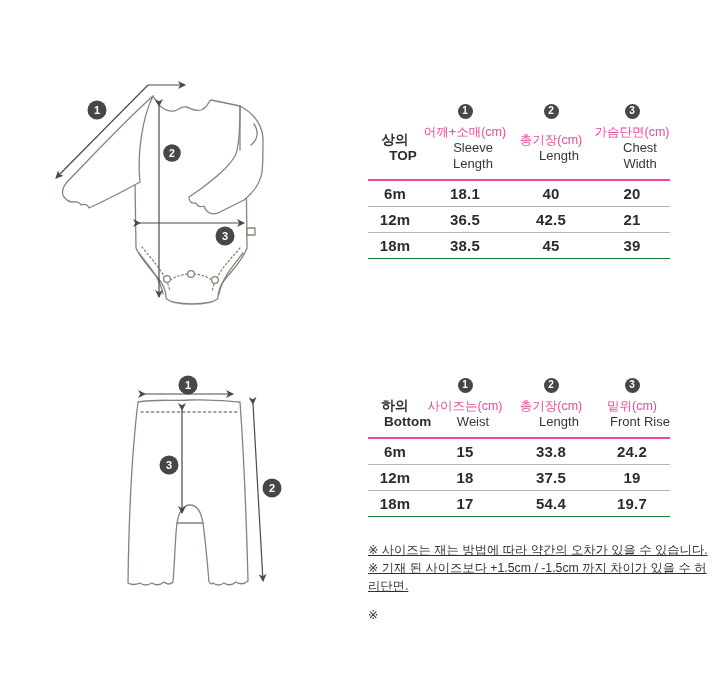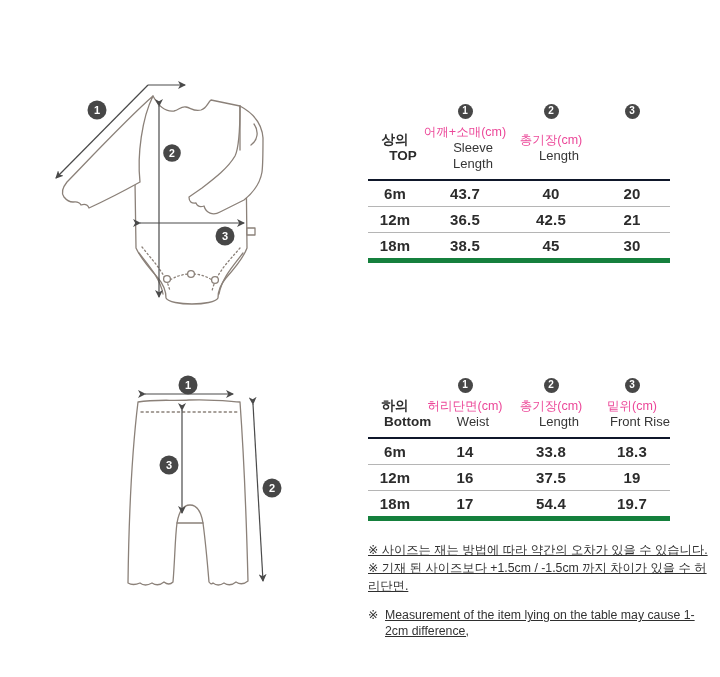--- a/index.html
+++ b/index.html
@@ -10,27 +10,27 @@
   }
   
   .size-table{position:absolute;left:368px;width:302px;}
   .trow{display:grid;grid-template-columns:54px 86px 86px 76px;align-items:center;}
   .badge-row{height:22px;padding-top:2px;}
   .badge{
     width:15px;height:15px;border-radius:50%;background:#474747;color:#ffffff;
     font-size:10px;font-weight:bold;display:flex;align-items:center;justify-content:center;
     margin:0 auto;line-height:1;
   }
-  .head-row{padding:2px 0 7px 0;border-bottom:2px solid #0f172a;}
+  .head-row{padding:2px 0 7px 0;border-bottom:2px solid #ec4899;}
   .hcell{text-align:center;}
   .h-ko{font-size:12.5px;line-height:16px;color:#ec4899;}
   .h-en{font-size:13px;line-height:16px;color:#363636;margin-left:16px;}
   .h-label .h-ko,.h-label .h-en{font-weight:bold;font-size:13.5px;color:#2b2b2b;}
   .data-row{height:25px;border-bottom:1px solid #b5b5b5;}
-  .data-row:last-child{border-bottom:5px solid #15803d;}
+  .data-row:last-child{border-bottom:1px solid #15803d;}
   .dcell{text-align:center;font-size:15px;font-weight:bold;color:#2c2c2c;letter-spacing:0.2px;}
   
   .notes{position:absolute;left:368px;top:541px;width:345px;text-decoration:underline;}
   .note-ko{font-size:12.3px;line-height:18px;color:#333333;}
   .note-en{position:relative;margin-top:13px;font-size:12.3px;line-height:15.5px;color:#333333;}
   .note-en .marker{position:absolute;left:0;top:0;}
   .note-en .lines{margin-left:17px;}
   
   .drawing{position:absolute;}
 </style>
@@ -167,38 +167,42 @@
       <div class="h-en">TOP</div>
     </div>
     <div class="hcell">
       <div class="h-ko">어깨+소매(cm)</div>
       <div class="h-en">Sleeve Length</div>
     </div>
     <div class="hcell">
       <div class="h-ko">총기장(cm)</div>
       <div class="h-en">Length</div>
     </div>
+    <div class="hcell">
+      <div class="h-ko">가슴단면(cm)</div>
+      <div class="h-en">Chest Width</div>
+    </div>
   </div>
   <div class="trow data-row">
     <div class="dcell">6m</div>
-    <div class="dcell">43.7</div>
+    <div class="dcell">18.1</div>
     <div class="dcell">40</div>
     <div class="dcell">20</div>
   </div>
   <div class="trow data-row">
     <div class="dcell">12m</div>
     <div class="dcell">36.5</div>
     <div class="dcell">42.5</div>
     <div class="dcell">21</div>
   </div>
   <div class="trow data-row">
     <div class="dcell">18m</div>
     <div class="dcell">38.5</div>
     <div class="dcell">45</div>
-    <div class="dcell">30</div>
+    <div class="dcell">39</div>
   </div>
 </div>
 
 <div class="size-table" style="top:372px;">
   <div class="trow badge-row">
     <div></div>
     <div>
         <span class="badge">1</span>
       </div>
     <div>
@@ -207,54 +211,53 @@
     <div>
         <span class="badge">3</span>
       </div>
   </div>
   <div class="trow head-row">
     <div class="hcell h-label">
       <div class="h-ko">하의</div>
       <div class="h-en">Bottom</div>
     </div>
     <div class="hcell">
-      <div class="h-ko">허리단면(cm)</div>
+      <div class="h-ko">사이즈는(cm)</div>
       <div class="h-en">Weist</div>
     </div>
     <div class="hcell">
       <div class="h-ko">총기장(cm)</div>
       <div class="h-en">Length</div>
     </div>
     <div class="hcell">
       <div class="h-ko">밑위(cm)</div>
       <div class="h-en">Front Rise</div>
     </div>
   </div>
   <div class="trow data-row">
     <div class="dcell">6m</div>
-    <div class="dcell">14</div>
+    <div class="dcell">15</div>
     <div class="dcell">33.8</div>
-    <div class="dcell">18.3</div>
+    <div class="dcell">24.2</div>
   </div>
   <div class="trow data-row">
     <div class="dcell">12m</div>
-    <div class="dcell">16</div>
+    <div class="dcell">18</div>
     <div class="dcell">37.5</div>
     <div class="dcell">19</div>
   </div>
   <div class="trow data-row">
     <div class="dcell">18m</div>
     <div class="dcell">17</div>
     <div class="dcell">54.4</div>
     <div class="dcell">19.7</div>
   </div>
 </div>
 
 <div class="notes">
   <div class="note-ko">※ 사이즈는 재는 방법에 따라 약간의 오차가 있을 수 있습니다.</div>
   <div class="note-ko">※ 기재 된 사이즈보다 +1.5cm / -1.5cm 까지 차이가 있을 수 허리단면.</div>
   <div class="note-en">
     <span class="marker">※</span>
     <div class="lines">
-      <div>Measurement of the item lying on the table may cause 1-2cm difference,</div>
     </div>
   </div>
 </div>
 
 </body></html>

